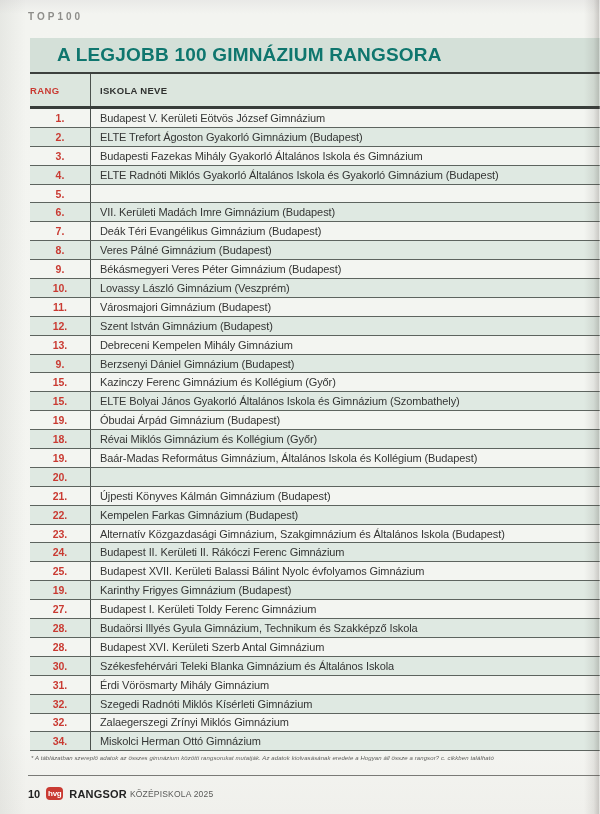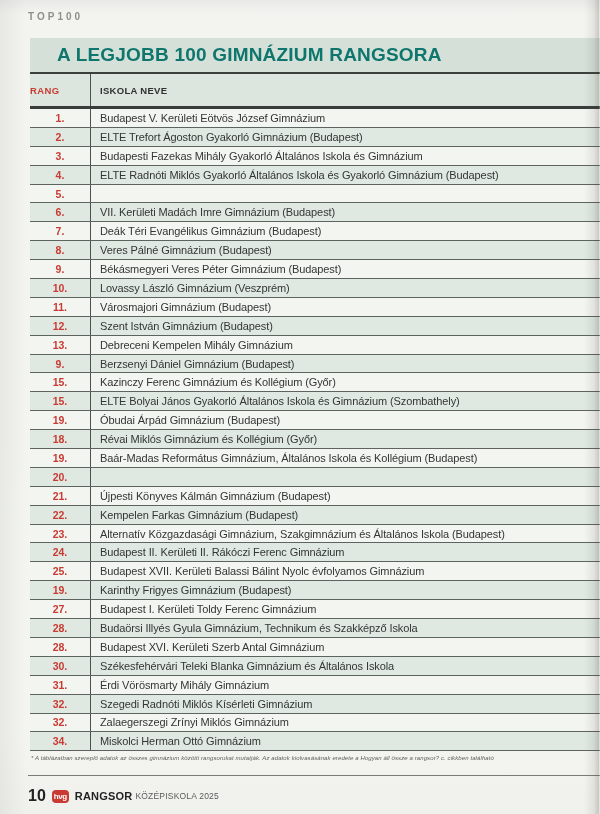--- a/index.html
+++ b/index.html
@@ -72,21 +72,21 @@
     font-size:6px;font-style:italic;color:#5d5d5a;letter-spacing:0.1px;
   }
   .footer-rule{
     position:absolute;left:28px;right:0;top:775px;
     border-top:1px solid #7a7a76;
   }
   .footer{
     position:absolute;left:28px;top:787px;
     display:flex;align-items:center;gap:6px;
   }
-  .pageno{font-size:16px;font-weight:700;color:#222;}
+  .pageno{font-size:11px;font-weight:700;color:#222;}
   .hvg-logo{
     display:inline-flex;align-items:center;justify-content:center;
     width:17px;height:13px;border-radius:4px;
     background:var(--accent_red);
     color:#fff;font-size:8px;font-weight:700;letter-spacing:-0.3px;
   }
   .brand{font-size:11px;font-weight:700;color:#232323;letter-spacing:0.2px;text-align:center;}
   .brand-sub{font-size:8.5px;font-weight:400;color:#5a5a58;letter-spacing:0.2px;margin-left:-3px;}
 </style>
 </head>

